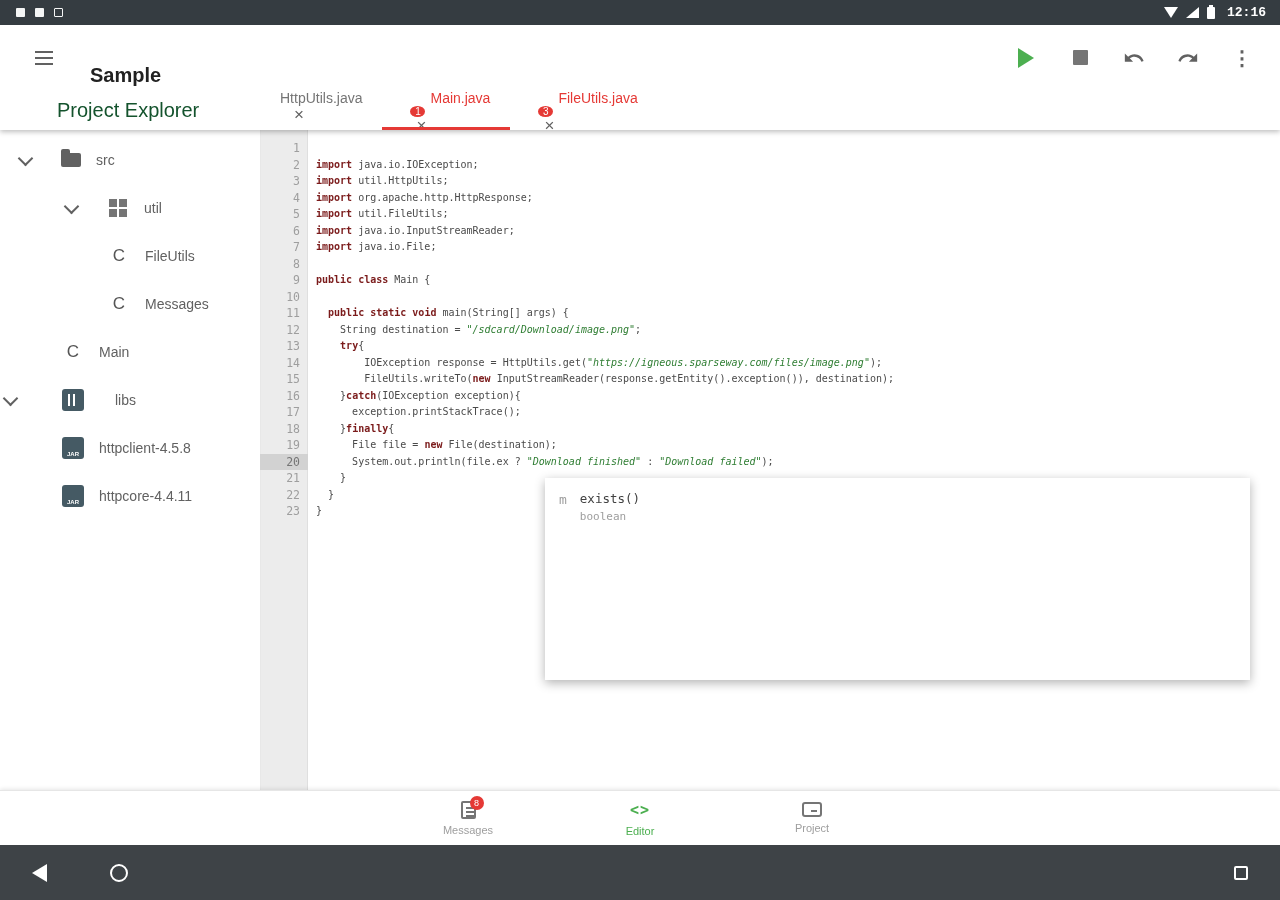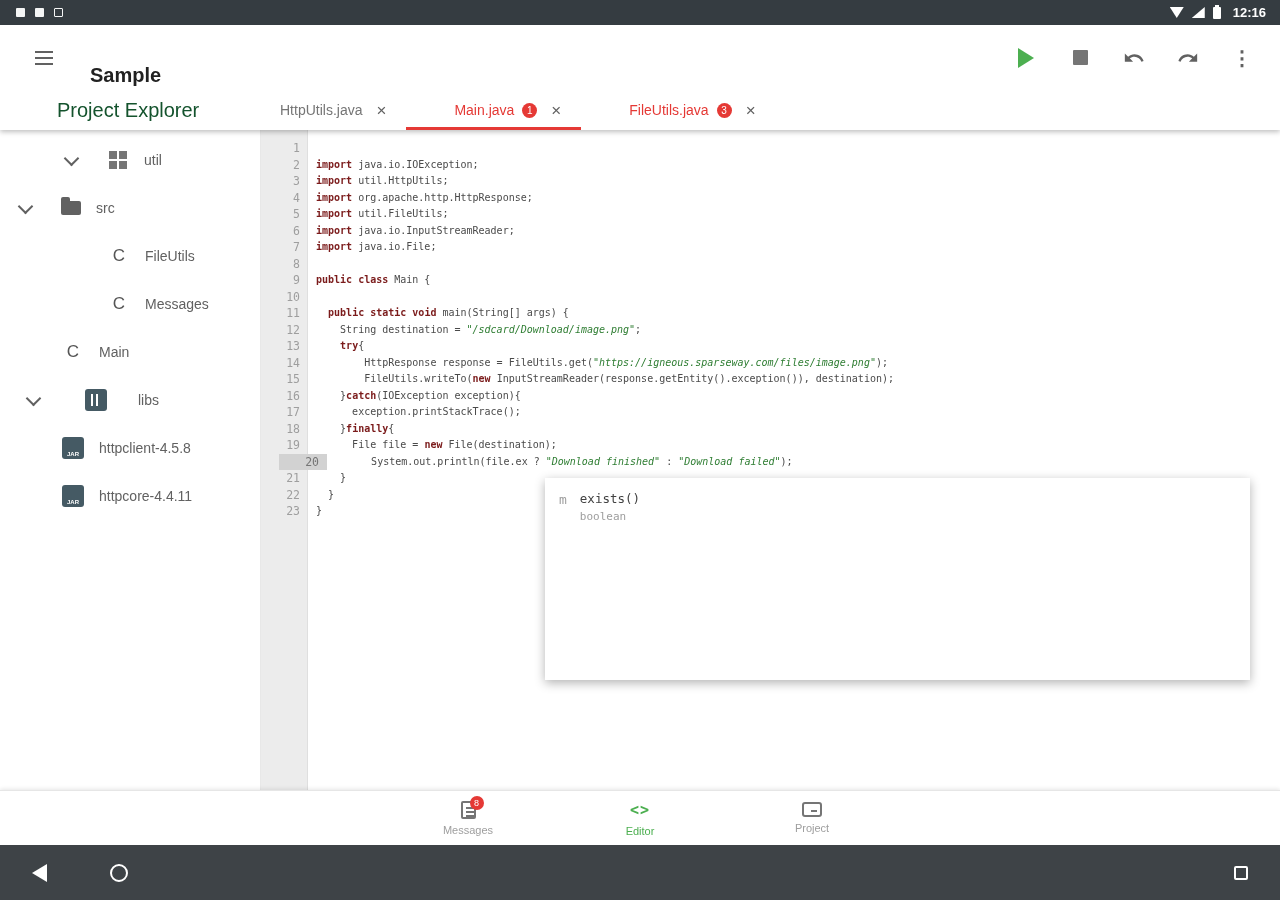--- a/index.html
+++ b/index.html
@@ -2,21 +2,21 @@
 <html><head>
 <meta charset="utf-8">
 <style>
   * { margin:0; padding:0; box-sizing:border-box; }
   html,body { width:1280px; height:900px; overflow:hidden; background:#e0e0e0;
               font-family:"Liberation Sans", sans-serif; }
   .screen { position:relative; width:1280px; height:900px; background:#fff; }
 
   
   .status-bar { position:absolute; top:0; left:0; right:0; height:25px; background:#353c41;
-                display:flex; align-items:center; justify-content:space-between; padding:6px 10px; z-index:30; }
+                display:flex; align-items:center; justify-content:space-between; padding:6px 10px; z-index:30;font-family:Liberation Mono, monospace; }
   .sb-left { display:flex; align-items:center; padding-left:6px; }
   .sb-sq { width:9px; height:9px; background:#fff; border-radius:1px; margin-right:10px; display:inline-block; opacity:.95; }
   .sb-sq.outline { background:transparent; border:1.5px solid #fff; }
   .sb-right { display:flex; align-items:center; gap:8px; padding-right:4px; }
   .wifi { width:14px; height:11px; background:#fff; clip-path:polygon(50% 100%, 0 0, 100% 0); }
   .signal { width:13px; height:11px; background:#fff; clip-path:polygon(100% 0, 100% 100%, 0 100%); }
   .battery { width:8px; height:12px; background:#fff; border-radius:1px; position:relative; }
   .battery::before { content:''; position:absolute; top:-2px; left:2px; width:4px; height:2px; background:#fff; }
   .sb-time { color:#fff; font-size:13px; font-weight:bold; margin-left:4px; }
 
@@ -32,21 +32,21 @@
   .tb-btn { width:40px; height:40px; display:flex; align-items:center; justify-content:center;
             background:none; border:none; cursor:pointer; }
   .play-icon { width:0; height:0; border-left:16px solid #4CAF50; border-top:10px solid transparent; border-bottom:10px solid transparent; }
   .stop-icon { width:15px; height:15px; background:#757575; border-radius:1px; }
   .dots { font-size:20px; color:#616161; font-weight:bold; line-height:1; }
 
   
   .tab-row { height:40px; display:flex; align-items:stretch; }
   .pe-title { width:260px; padding-left:57px; display:flex; align-items:center; font-size:20px; color:#14532d; }
   .tab-bar { display:flex; align-items:stretch; }
-  .tab { position:relative; display:flex; align-items:center; padding:0 20px; cursor:pointer; }
+  .tab { position:relative; display:flex; padding:0 20px; cursor:pointer;flex-direction:column; }
   .tab-label { font-size:14px; color:#757575; }
   .tab.error .tab-label { color:#E53935;margin-left:28px; }
   .tab.active::after { content:''; position:absolute; left:0; right:0; bottom:0; height:3px; background:#E53935; }
   .tab-badge { width:15px; height:15px; border-radius:50%; background:#E53935; color:#fff; font-size:10px;
                display:flex; align-items:center; justify-content:center; margin-left:8px; }
   .tab-close { font-size:17px; color:#616161; margin-left:14px; line-height:1; }
 
   
   .sidebar { position:absolute; top:130px; left:0; width:260px; height:660px; background:#fff; overflow:hidden; }
   .tree { padding-top:6px; }
@@ -67,21 +67,21 @@
               align-items:flex-end; padding-bottom:2px; }
 
   
   .editor-area { position:absolute; top:130px; left:260px; width:1020px; height:660px; background:#fff; overflow:hidden; }
   .gutter-bg { position:absolute; left:0; top:0; width:48px; height:100%; background:#ececec;
                border-right:1px solid #dfdfdf; border-left:1px solid #e8e8e8; }
   .code-lines { position:absolute; left:0; top:10px; right:0; }
   .code-row { display:flex; height:16.5px; line-height:16.5px; }
   .ln { flex:0 0 48px; width:48px; text-align:right; padding-right:8px; font-family:"DejaVu Sans Mono", monospace;
         font-size:11.5px; color:#9e9e9e; }
-  .ln.current { background:#d2d2d2; color:#757575;margin-left:19px; }
+  .ln.current { background:#d2d2d2; color:#757575; }
   .code { white-space:pre; padding-left:8px; font-family:"DejaVu Sans Mono", monospace; font-size:10px; color:#4a4a4a; }
   .tok-kw { color:#7B1B1B; font-weight:bold; }
   .tok-str { color:#2E7D32; font-style:italic; }
 
   
   .popup { position:absolute; left:285px; top:348px; width:705px; height:202px; background:#fff;
            box-shadow:0 3px 10px rgba(0,0,0,0.3); z-index:20; }
   .popup-item { display:flex; align-items:flex-start; gap:13px; padding:13px 14px; cursor:pointer; }
   .popup-kind { font-family:"DejaVu Sans Mono", monospace; font-size:13px; color:#9e9e9e; margin-top:1px; }
   .popup-texts { display:flex; flex-direction:column; }
@@ -177,43 +177,43 @@
             <span class="tab-label">FileUtils.java</span>
             <span class="tab-badge">3</span>
             <span class="tab-close">×</span>
           </div>
         </div>
     </div>
   </div>
 
   <div class="sidebar">
     <div class="tree">
+        <div class="tree-row" style="padding-left: 16px;">
+          <span class="chevron"></span>
+          <span class="tree-icon icon-folder"></span>
+          <span class="tree-label">src</span>
+        </div>
         <div class="tree-row" style="padding-left: 62px;">
           <span class="chevron"></span>
           <span class="tree-icon icon-package"></span>
           <span class="tree-label">util</span>
         </div>
-        <div class="tree-row" style="padding-left: 16px;">
-          <span class="chevron"></span>
-          <span class="tree-icon icon-folder"></span>
-          <span class="tree-label">src</span>
-        </div>
         <div class="tree-row" style="padding-left: 108px;">
           <span class="tree-icon icon-class">C</span>
           <span class="tree-label">FileUtils</span>
         </div>
         <div class="tree-row" style="padding-left: 108px;">
           <span class="tree-icon icon-class">C</span>
           <span class="tree-label">Messages</span>
         </div>
         <div class="tree-row" style="padding-left: 62px;">
           <span class="tree-icon icon-class">C</span>
           <span class="tree-label">Main</span>
         </div>
-        <div class="tree-row" style="padding-left: 24px; gap: 16px;">
+        <div class="tree-row" style="padding-left: 1px; gap: 16px;">
           <span class="chevron"></span>
           <span class="tree-icon icon-lib"></span>
           <span class="tree-label">libs</span>
         </div>
         <div class="tree-row" style="padding-left: 62px;">
           <span class="tree-icon icon-jar">JAR</span>
           <span class="tree-label">httpclient-4.5.8</span>
         </div>
         <div class="tree-row" style="padding-left: 62px;">
           <span class="tree-icon icon-jar">JAR</span>
@@ -272,21 +272,21 @@
         <div class="code-row">
           <span class="ln">12</span>
           <span class="code"><span class="tok tok-pl">    String destination = </span><span class="tok tok-str">"/sdcard/Download/image.png"</span><span class="tok tok-pl">;</span></span>
         </div>
         <div class="code-row">
           <span class="ln">13</span>
           <span class="code"><span class="tok tok-pl">    </span><span class="tok tok-kw">try</span><span class="tok tok-pl">{</span></span>
         </div>
         <div class="code-row">
           <span class="ln">14</span>
-          <span class="code"><span class="tok tok-pl">        HttpResponse response = FileUtils.get(</span><span class="tok tok-str">"https://igneous.sparseway.com/files/image.png"</span><span class="tok tok-pl">);</span></span>
+          <span class="code"><span class="tok tok-pl">        IOException response = HttpUtils.get(</span><span class="tok tok-str">"https://igneous.sparseway.com/files/image.png"</span><span class="tok tok-pl">);</span></span>
         </div>
         <div class="code-row">
           <span class="ln">15</span>
           <span class="code"><span class="tok tok-pl">        FileUtils.writeTo(</span><span class="tok tok-kw">new</span><span class="tok tok-pl"> InputStreamReader(response.getEntity().exception()), destination);</span></span>
         </div>
         <div class="code-row">
           <span class="ln">16</span>
           <span class="code"><span class="tok tok-pl">    }</span><span class="tok tok-kw">catch</span><span class="tok tok-pl">(IOException exception){</span></span>
         </div>
         <div class="code-row">

